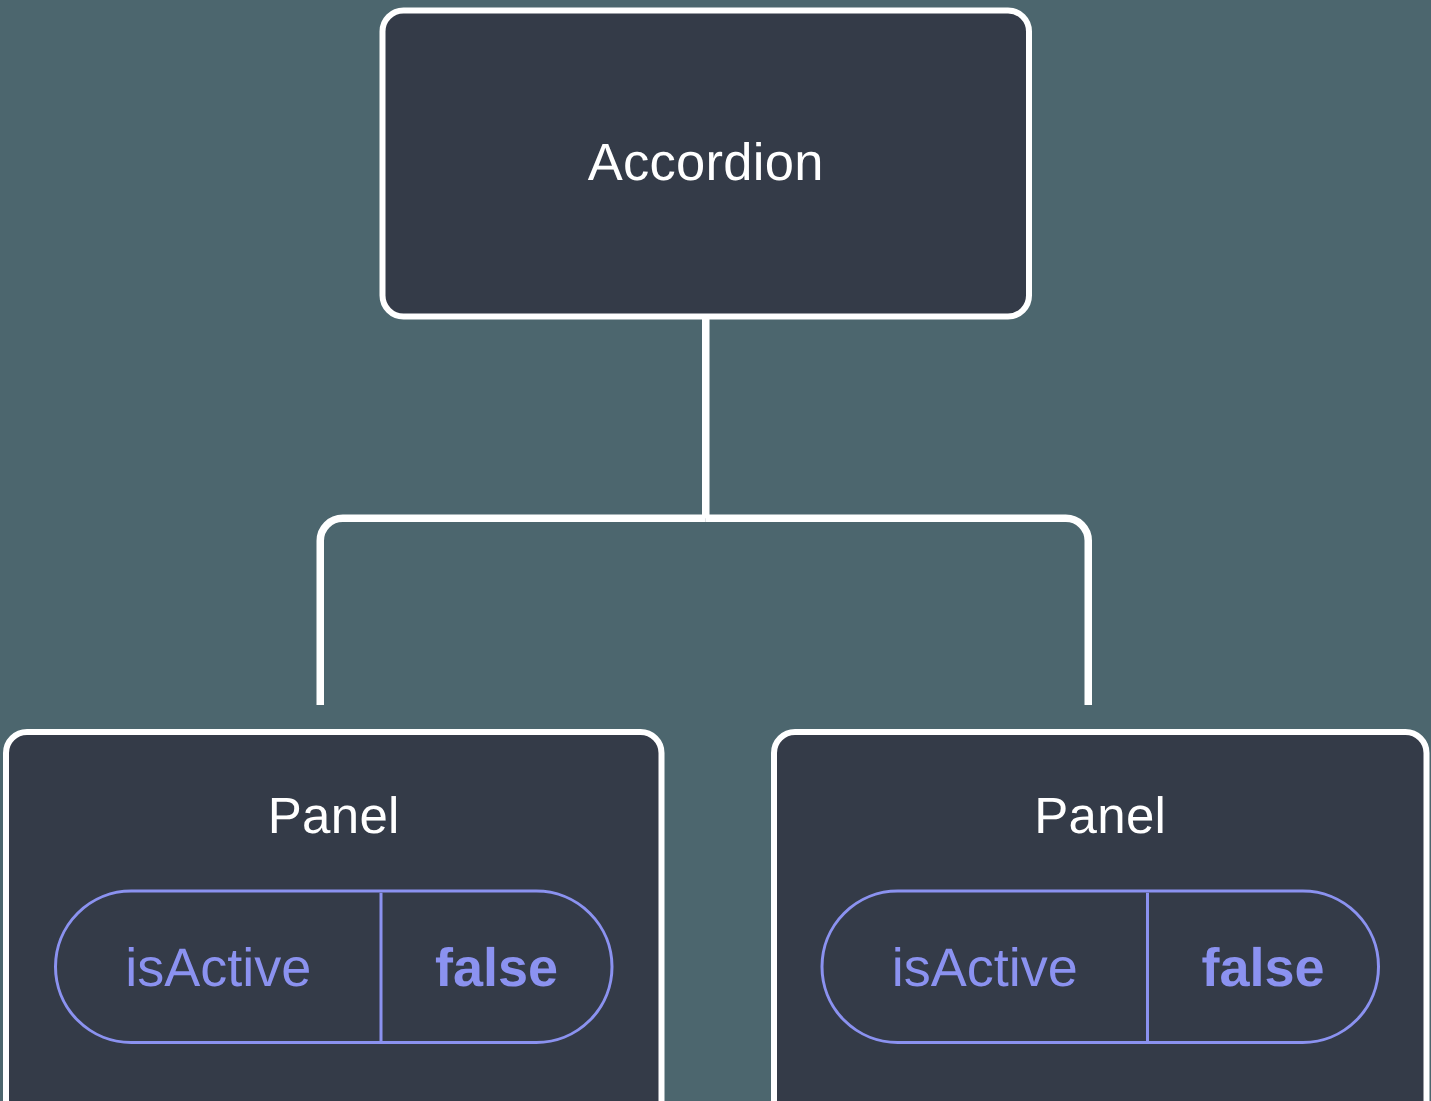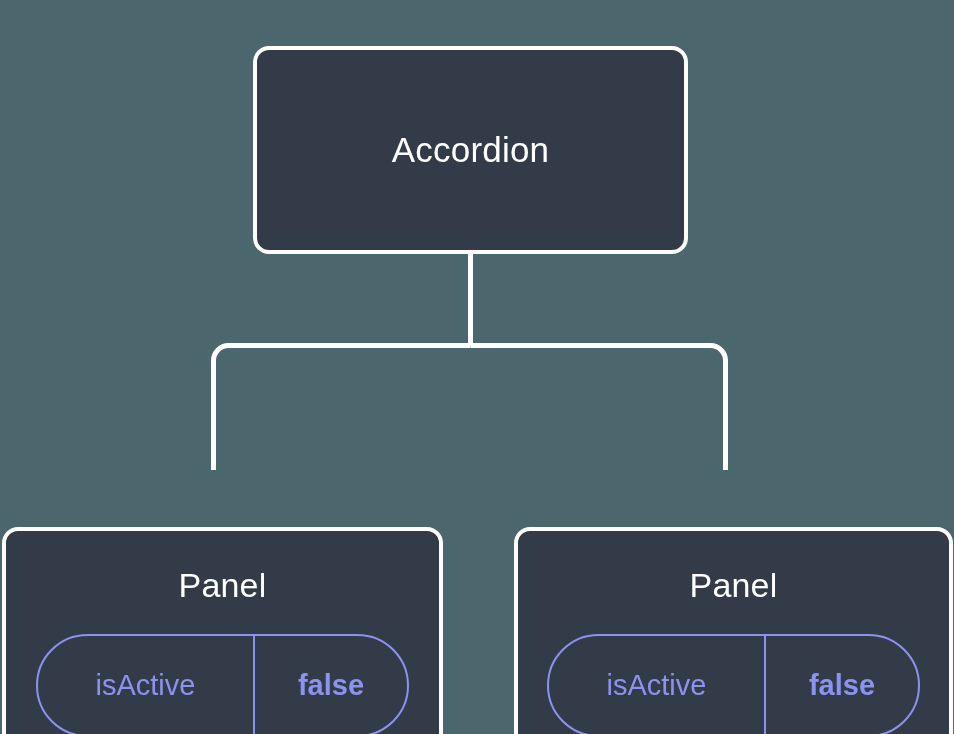--- a/index.html
+++ b/index.html
@@ -35,21 +35,20 @@
   
   .node {
     position: absolute;
     box-sizing: border-box;
     background: #343b48;
     border: 4px solid #ffffff;
     border-radius: 16px;
     display: flex;
     flex-direction: column;
     align-items: center;
-    margin-top: 41px;
   }
 
   
   #node-accordion {
     left: 253px;
     top: 5px;
     width: 435px;
     height: 208px;
     justify-content: center;
   }
@@ -87,21 +86,21 @@
     overflow: hidden;
   }
   .node-panel .state-pill { width: 373px; }
 
   .pill-key,
   .pill-value {
     display: flex;
     align-items: center;
     justify-content: center;
     color: #8b92f0;
-    font-size: 29px;
+    font-size: 36px;
     font-weight: 400;
     white-space: nowrap;
   }
   .pill-key {
     flex: 0 0 215px;
   }
   .pill-divider {
     flex: 0 0 2px;
     background: #8b92f0;
   }

